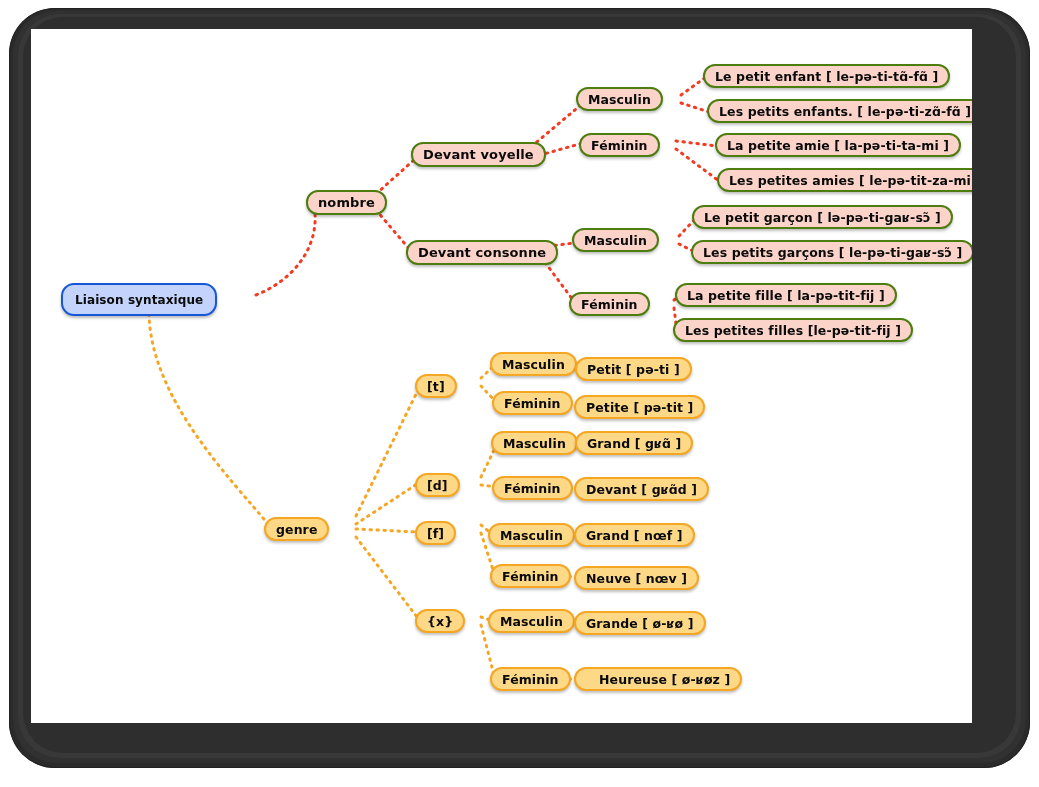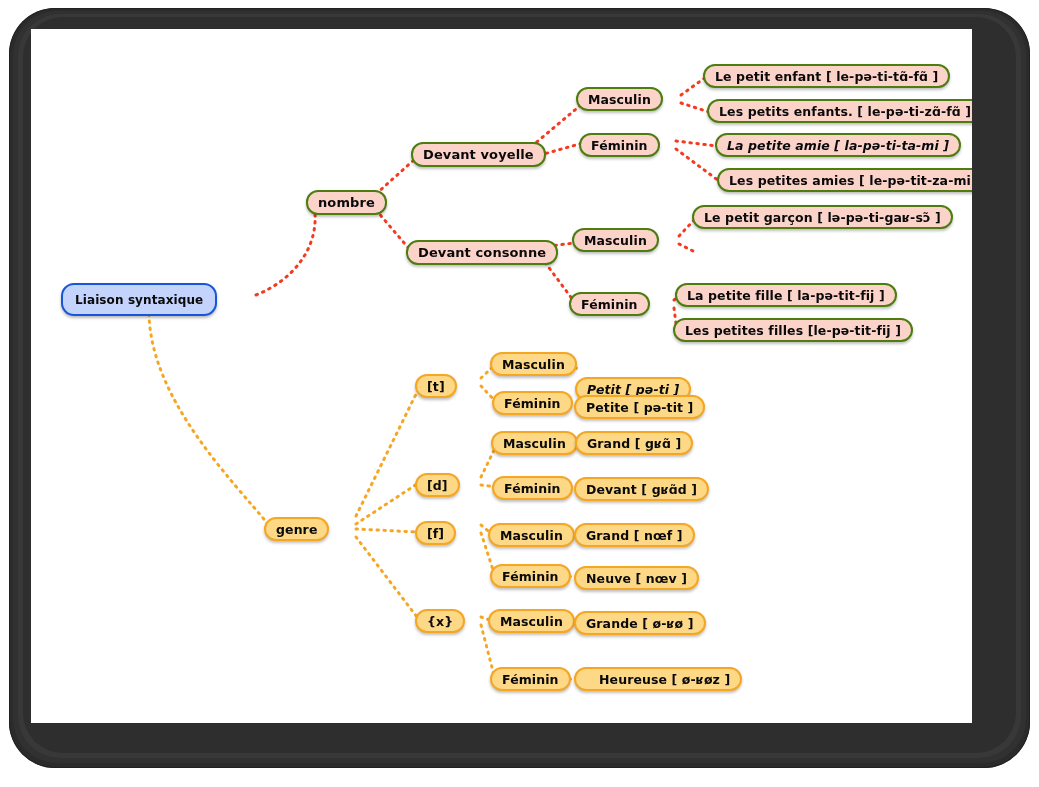--- a/index.html
+++ b/index.html
@@ -156,33 +156,36 @@
     <div class="node n-red" style="left:672px;top:35px;">
       <span>Le petit enfant [ le-pə-ti-tɑ̃-fɑ̃ ]</span>
     </div>
     <div class="node n-red" style="left:676px;top:70px;">
       <span>Les petits enfants. [ le-pə-ti-zɑ̃-fɑ̃ ]</span>
     </div>
 
     <div class="node n-red" style="left:548px;top:104px;">
       <span>Féminin</span>
     </div>
-    <div class="node n-red" style="left:684px;top:104px;font-style:italic;">
+    <div class="node n-red" style="left:684px;top:104px;">
       <span>La petite amie [ la-pə-ti-ta-mi ]</span>
     </div>
     <div class="node n-red" style="left:686px;top:139px;">
       <span>Les petites amies [ le-pə-tit-za-mi ]</span>
     </div>
 
     <div class="node n-red" style="left:541px;top:199px;">
       <span>Masculin</span>
     </div>
     <div class="node n-red" style="left:661px;top:176px;">
       <span>Le petit garçon [ lə-pə-ti-gaʁ-sɔ̃ ]</span>
     </div>
+    <div class="node n-red" style="left:660px;top:211px;">
+      <span>Les petits garçons [ le-pə-ti-gaʁ-sɔ̃ ]</span>
+    </div>
 
     <div class="node n-red" style="left:538px;top:263px;">
       <span>Féminin</span>
     </div>
     <div class="node n-red" style="left:644px;top:254px;">
       <span>La petite fille [ la-pə-tit-fij ]</span>
     </div>
     <div class="node n-red" style="left:642px;top:289px;">
       <span>Les petites filles [le-pə-tit-fij ]</span>
     </div>
@@ -190,21 +193,21 @@
     <div class="node n-org lg" style="left:233px;top:488px;">
       <span>genre</span>
     </div>
 
     <div class="node n-org" style="left:384px;top:345px;">
       <span>[t]</span>
     </div>
     <div class="node n-org" style="left:459px;top:323px;">
       <span>Masculin</span>
     </div>
-    <div class="node n-org" style="left:544px;top:348px;font-style:italic;">
+    <div class="node n-org" style="left:544px;top:328px;">
       <span>Petit [ pə-ti ]</span>
     </div>
     <div class="node n-org" style="left:461px;top:362px;">
       <span>Féminin</span>
     </div>
     <div class="node n-org" style="left:543px;top:366px;">
       <span>Petite [ pə-tit ]</span>
     </div>
 
     <div class="node n-org" style="left:384px;top:444px;">

